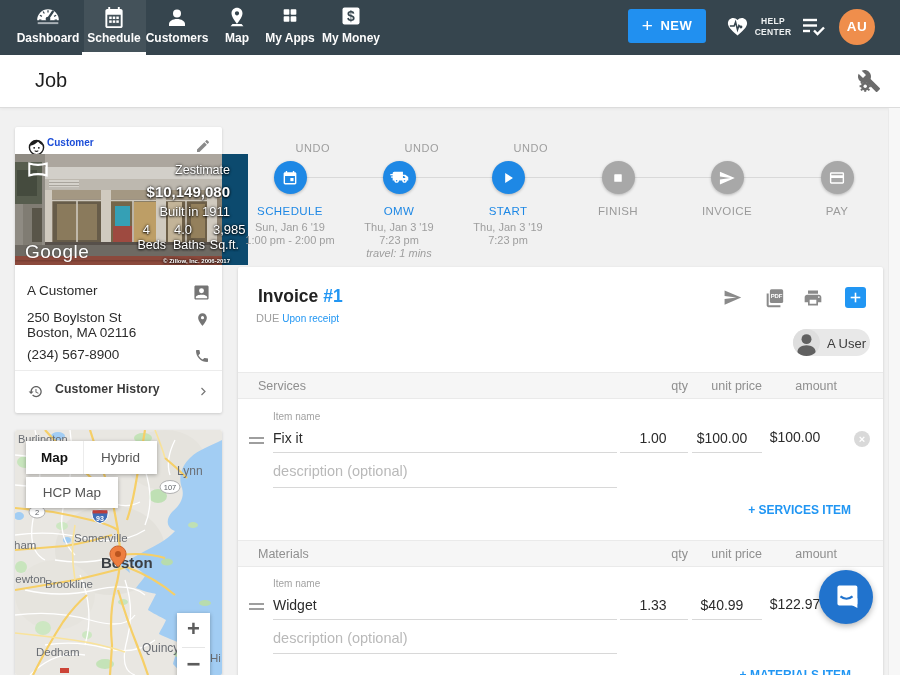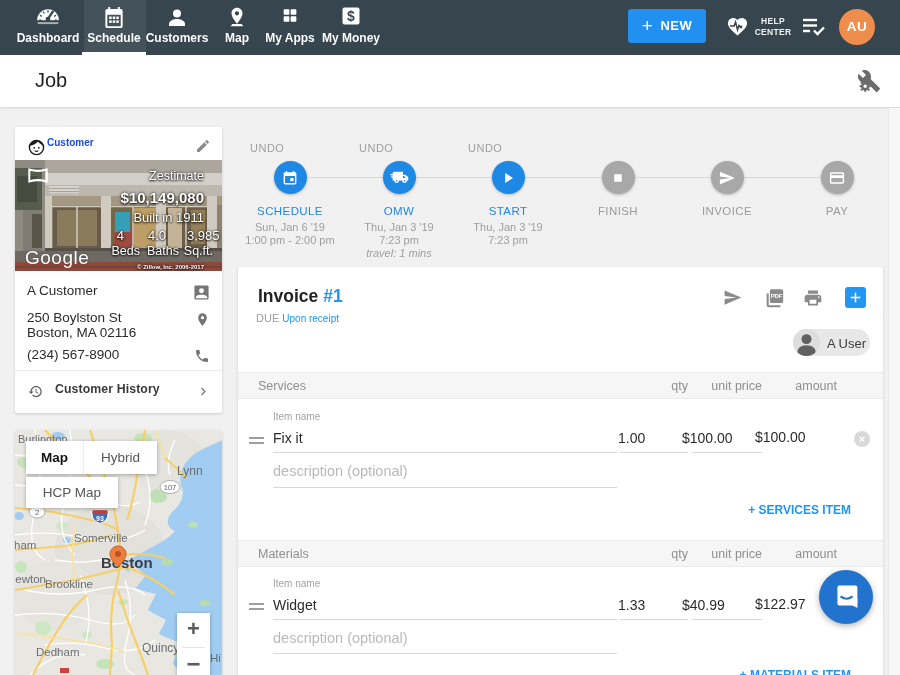--- a/index.html
+++ b/index.html
@@ -18,45 +18,45 @@
 #avatar{position:absolute;left:839px;top:9px;width:36px;height:36px;border-radius:50%;background:#ef8e4c;color:#fff;font-size:13.5px;font-weight:bold;text-align:center;line-height:36px;letter-spacing:.5px}
 
 #pagehead{position:absolute;left:0;top:55px;width:900px;height:53px;background:#fff;border-bottom:1px solid #dcdcdc}
 #pagehead h1{position:absolute;left:35px;top:14px;font-size:20px;font-weight:normal;color:#1d1d1d}
 
 .card{position:absolute;background:#fff;border-radius:2px;box-shadow:0 1px 3px rgba(0,0,0,.16)}
 
 #cust{left:15px;top:127px;width:207px;height:286px}
 #cust .hdr{position:absolute;left:0;top:0;width:100%;height:33px}
 #cust .hdr b{position:absolute;left:32px;top:10px;font-size:10px;color:#1d4ed8}
-#photo{position:absolute;left:0;top:33px;width:207px;height:111px;overflow:hidden;background:#000000}
+#photo{position:absolute;left:0;top:27px;width:233px;height:111px;overflow:hidden;background:#0c4a6e}
 .ovl{position:absolute;right:18px;color:#fff;text-align:right;text-shadow:0 0 3px rgba(0,0,0,.9),0 1px 2px rgba(0,0,0,.8);line-height:1}
 #cinfo div{position:absolute;left:12px;font-size:13.5px;color:#2b2b2b}
 .cico{position:absolute;left:178px}
 #chist{position:absolute;left:0;top:243px;width:207px;height:43px;border-top:1px solid #ececec}
 #chist span{position:absolute;left:40px;top:11px;font-size:12.3px;color:#3a3a3a;font-weight:bold;letter-spacing:.1px}
 
 #mapc{left:15px;top:430px;width:207px;height:245px;overflow:hidden}
 .gbtn{position:absolute;background:#fff;box-shadow:0 1px 4px rgba(0,0,0,.3);color:#565656;font-size:13.5px;text-align:center}
 
-.undo{position:absolute;top:142px;width:80px;margin-left:-40px;text-align:left;font-size:11px;color:#9e9e9e;letter-spacing:.5px}
+.undo{position:absolute;top:142px;width:80px;margin-left:-40px;text-align:right;font-size:11px;color:#9e9e9e;letter-spacing:.5px}
 #tline{position:absolute;left:290px;top:177px;width:547px;height:1px;background:#d9d9d9}
 .step{position:absolute;top:161px;width:33px;height:33px;margin-left:-16.5px;border-radius:50%;box-shadow:0 1px 3px rgba(0,0,0,.25)}
 .step.b{background:#1e88e5}
 .step.g{background:#a8a8a8}
 .step svg{position:absolute;left:50%;top:50%;transform:translate(-50%,-50%)}
 .slab{position:absolute;top:205px;width:120px;margin-left:-60px;text-align:center;font-size:11.5px;letter-spacing:.4px}
 .slab.b{color:#1e88e5}
 .slab.g{color:#9b9b9b}
 .sdate{position:absolute;width:130px;margin-left:-65px;text-align:center;font-size:11px;color:#9e9e9e;line-height:13px}
 
 #inv{left:238px;top:267px;width:645px;height:424px}
 .ibar{position:absolute;left:0;width:645px;height:27px;background:#f6f6f6;border-top:1px solid #eaeaea;border-bottom:1px solid #eaeaea;font-size:12.5px;color:#8f8f8f}
 .ibar i{font-style:normal;position:absolute;top:6px}
-.colr{position:absolute;text-align:left;font-size:14px;color:#2b2b2b}
+.colr{position:absolute;text-align:center;font-size:14px;color:#2b2b2b}
 .uline{position:absolute;height:1px;background:#d8d8d8}
 .handle{position:absolute;left:11px;width:15px}
 .handle div{height:2px;background:#9e9e9e;margin-bottom:3px}
 .itemlab{position:absolute;left:35px;font-size:10px;color:#a2a2a2}
 .itemname{position:absolute;left:35px;font-size:14px;color:#2b2b2b}
 .descph{position:absolute;left:35px;font-size:14.5px;color:#b9b9b9}
 .addlink{position:absolute;width:250px;text-align:right;font-size:12px;color:#2196f3;font-weight:bold}
 #chatb{position:absolute;left:819px;top:570px;width:54px;height:54px;border-radius:50%;background:#2173cd;box-shadow:0 2px 6px rgba(0,0,0,.3)}
 </style>
 </head>

